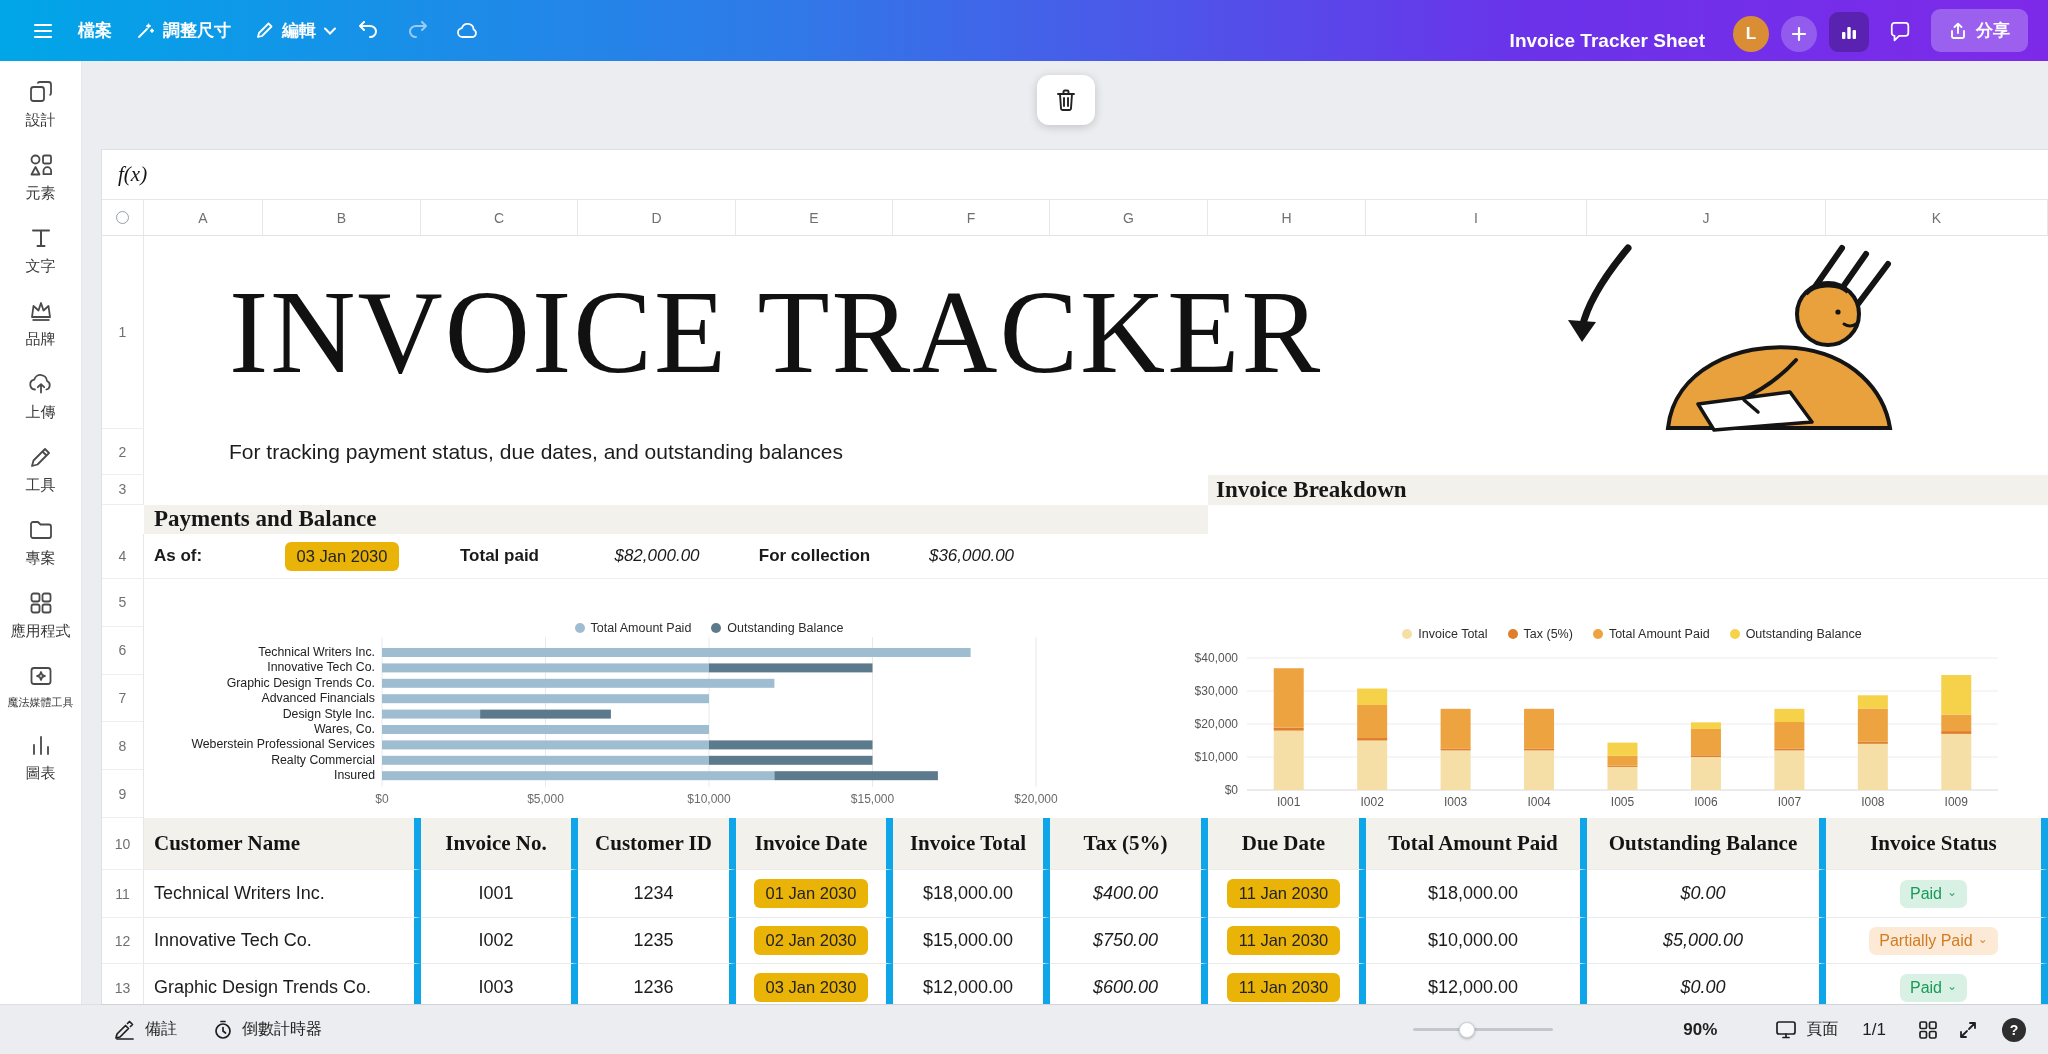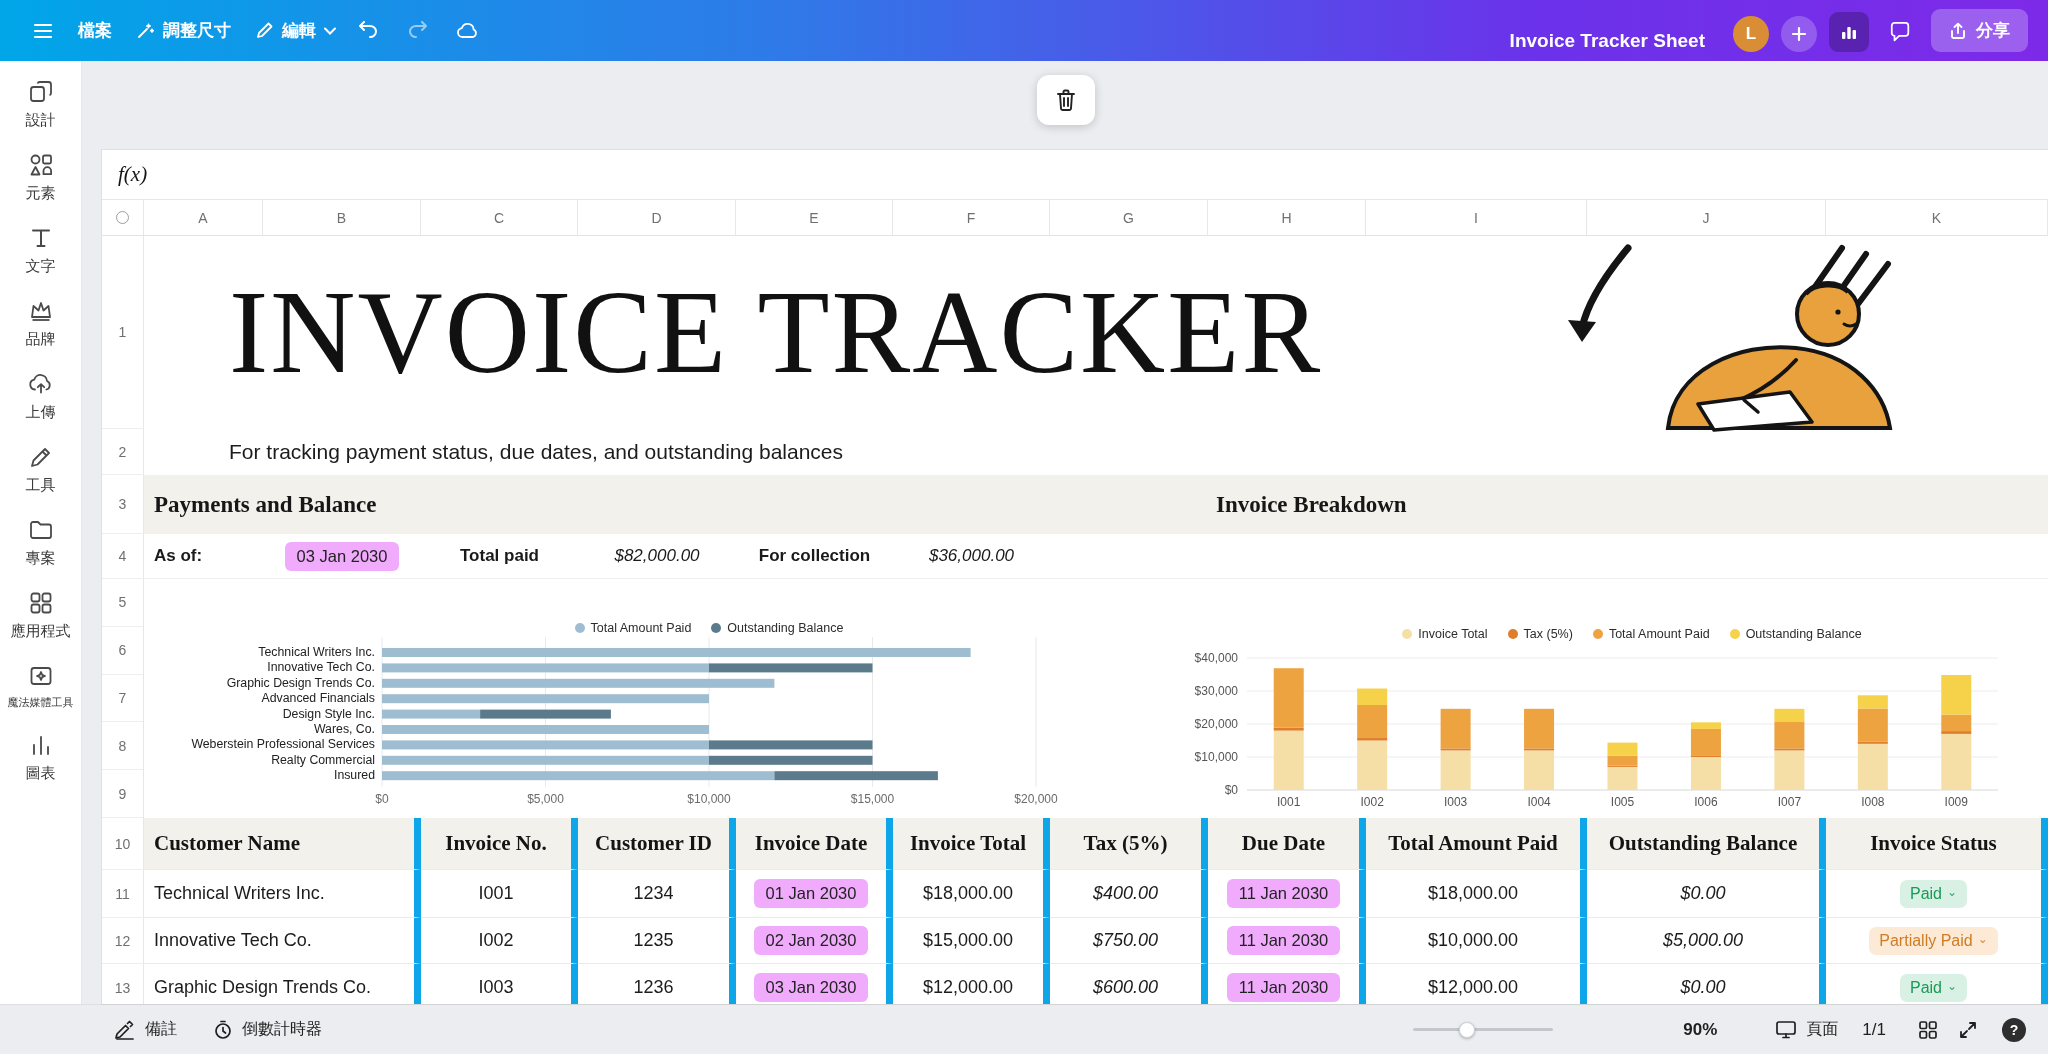--- a/index.html
+++ b/index.html
@@ -73,21 +73,21 @@
   .sec { font-family:"Liberation Serif", serif; font-weight:600; font-size:23px; color:#171717; }
   .secL { grid-column:2/9; padding-left:10px; }
   .secR { grid-column:9/13; padding-left:8px; }
 
   .r4 { height:45px; }
   .r4 .cell { display:flex; align-items:center; justify-content:center; font-size:17px; color:#1a1a1a; border-bottom:1px solid #efefef; }
   .r4 .a { grid-column:2; justify-content:flex-start; padding-left:10px; font-weight:700; }
   .r4 .b { grid-column:3; } .r4 .c { grid-column:4; font-weight:700; } .r4 .d { grid-column:5; }
   .r4 .e { grid-column:6; font-weight:700; } .r4 .f { grid-column:7; } .r4 .fill { grid-column:8/13; }
   .ital { font-style:italic; }
-  .pill { background:#f0abfc; border-radius:6px; padding:5px 12px; font-size:16.5px; color:#232323; white-space:nowrap; }
+  .pill { background:#eab308; border-radius:6px; padding:5px 12px; font-size:16.5px; color:#232323; white-space:nowrap; }
 
   .band { height:239px; }
   .gutcol { grid-column:1; display:flex; flex-direction:column; border-right:1px solid #e7e7e7; }
   .gutcell { flex:1; display:flex; align-items:center; justify-content:center; font-size:14px; color:#707070; border-bottom:1px solid #eeeeee; }
   .band-content { grid-column:2/13; position:relative; overflow:hidden; }
   .chart { position:absolute; top:0; height:239px; }
   #chartL { left:0; width:1010px; }
   #chartR { left:1030px; width:916px; }
   .chart svg { position:absolute; left:0; top:0; }
   .legend { position:absolute; left:0; right:0; display:flex; justify-content:center; gap:20px; font-size:12.5px; color:#2c2c2c; }
@@ -368,22 +368,22 @@
 
         <div class="srow r2">
           <div class="gut">2</div>
           <div class="cell full">
             <div class="subtitle">For tracking payment status, due dates, and outstanding balances</div>
           </div>
         </div>
 
         <div class="srow r3">
           <div class="gut">3</div>
+          <div class="cell sec secR">Invoice Breakdown</div>
           <div class="cell sec secL">Payments and Balance</div>
-          <div class="cell sec secR">Invoice Breakdown</div>
         </div>
 
         <div class="srow r4">
           <div class="gut">4</div>
           <div class="cell a">As of:</div>
           <div class="cell b">
               <span class="pill">03 Jan 2030</span>
             </div>
           <div class="cell c">Total paid</div>
           <div class="cell d ital">$82,000.00</div>

